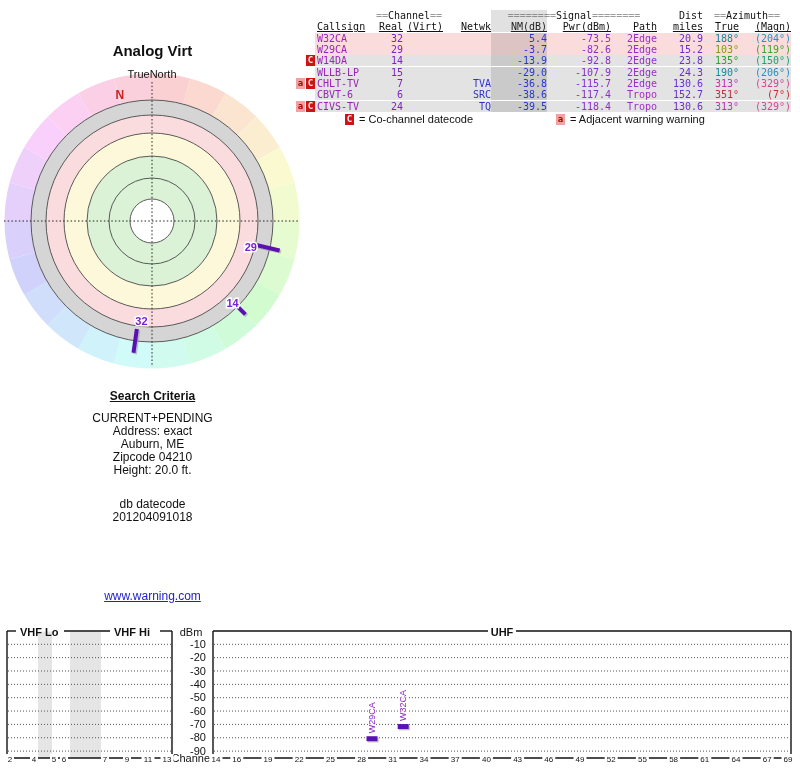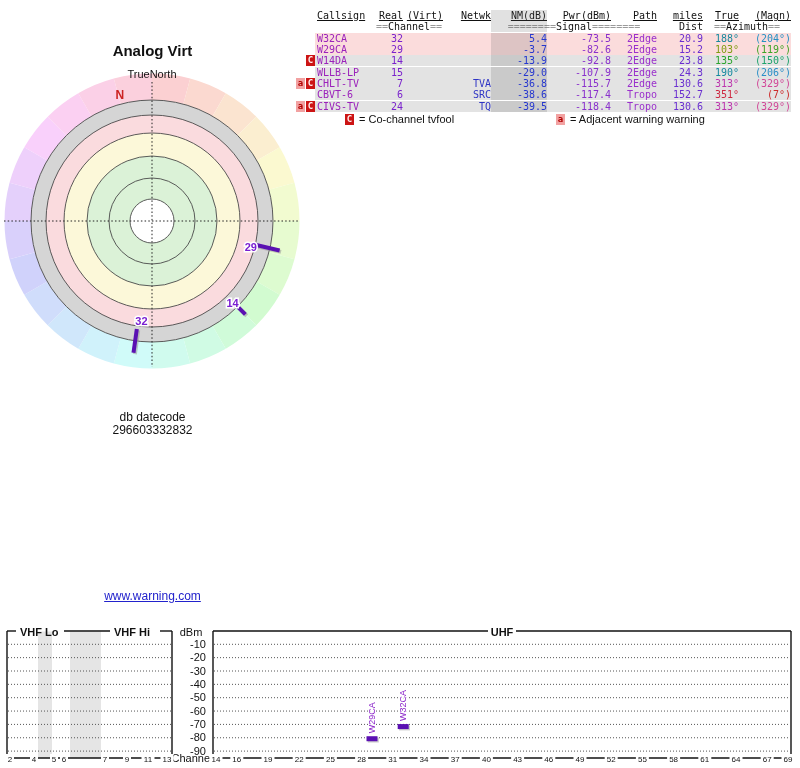--- a/index.html
+++ b/index.html
@@ -100,67 +100,75 @@
       <line x1="237.54570696119916" y1="306.54570696119913" x2="246.7380951166243" y2="315.7380951166242" stroke="#9a9a9a" stroke-width="4" opacity="0.55"></line>
       <line x1="236.14570696119915" y1="305.14570696119915" x2="245.3380951166243" y2="314.33809511662423" stroke="#5a10b2" stroke-width="4"></line>
       <text x="232.60456539448285" y="307.02380165273087" text-anchor="middle" font-size="11" font-weight="bold" fill="#7a1ed1" stroke="#fff" stroke-width="3" paint-order="stroke">14</text>
     </svg>
 
   <div id="stable">
     <div id="nm-strip"></div>
     <div class="trow">
       <span class="icon-cell"></span>
       <span class="tcontent">
+        <span class="g-call"></span>
+        <span class="g-channel"><span class="pad">==</span><span>Channel</span><span class="pad">==</span></span>
+        <span class="g-netwk"></span>
+        <span class="g-signal"><span class="pad">========</span><span>Signal</span><span class="pad">========</span></span>
+        <span class="g-dist">Dist</span>
+        <span class="g-azim"><span class="pad">==</span><span>Azimuth</span><span class="pad">==</span></span>
+      </span>
+    </div>
+    <div class="trow">
+      <span class="icon-cell"></span>
+      <span class="tcontent">
         <span class="c-callsign"><span class="hul">Callsign</span></span>
         <span class="c-real num"><span class="hul">Real</span></span>
         <span class="c-virt num"><span class="hul">(Virt)</span></span>
         <span class="c-netwk num"><span class="hul">Netwk</span></span>
         <span class="c-nm num"><span class="hul">NM(dB)</span></span>
         <span class="c-pwr num"><span class="hul">Pwr(dBm)</span></span>
         <span class="c-path num"><span class="hul">Path</span></span>
         <span class="c-miles num"><span class="hul">miles</span></span>
         <span class="c-true num"><span class="hul">True</span></span>
         <span class="c-magn num"><span class="hul">(Magn)</span></span>
       </span>
     </div>
-    <div class="trow">
-      <span class="icon-cell"></span>
-      <span class="tcontent">
-        <span class="g-call"></span>
-        <span class="g-channel"><span class="pad">==</span><span>Channel</span><span class="pad">==</span></span>
-        <span class="g-netwk"></span>
-        <span class="g-signal"><span class="pad">========</span><span>Signal</span><span class="pad">========</span></span>
-        <span class="g-dist">Dist</span>
-        <span class="g-azim"><span class="pad">==</span><span>Azimuth</span><span class="pad">==</span></span>
-      </span>
-    </div>
     <div id="rows">
         <div class="trow"><span class="icon-cell"></span><span class="tcontent" style="background: rgb(251, 220, 220);"><span class="c-callsign" style="color: rgb(155, 34, 187);">W32CA</span><span class="c-real num" style="color: rgb(122, 34, 204);">32</span><span class="c-virt num" style="color: rgb(122, 34, 204);"></span><span class="c-netwk num" style="color: rgb(47, 53, 197);"></span><span class="c-nm num nm-bg" style="color: rgb(38, 55, 207);">5.4</span><span class="c-pwr num" style="color: rgb(137, 48, 204);">-73.5</span><span class="c-path num" style="color: rgb(154, 48, 204);">2Edge</span><span class="c-miles num" style="color: rgb(106, 47, 208);">20.9</span><span class="c-true num" style="color: rgb(21, 136, 157);">188°</span><span class="c-magn num" style="color: rgb(38, 145, 196);">(204°)</span></span></div>
         <div class="trow"><span class="icon-cell"></span><span class="tcontent" style="background: rgb(251, 220, 220);"><span class="c-callsign" style="color: rgb(155, 34, 187);">W29CA</span><span class="c-real num" style="color: rgb(122, 34, 204);">29</span><span class="c-virt num" style="color: rgb(122, 34, 204);"></span><span class="c-netwk num" style="color: rgb(47, 53, 197);"></span><span class="c-nm num nm-bg" style="color: rgb(38, 55, 207);">-3.7</span><span class="c-pwr num" style="color: rgb(137, 48, 204);">-82.6</span><span class="c-path num" style="color: rgb(154, 48, 204);">2Edge</span><span class="c-miles num" style="color: rgb(106, 47, 208);">15.2</span><span class="c-true num" style="color: rgb(127, 156, 19);">103°</span><span class="c-magn num" style="color: rgb(61, 164, 38);">(119°)</span></span></div>
         <div class="trow"><span class="icon-cell"><span class="warn-box warn-C">C</span></span><span class="tcontent" style="background: rgb(227, 227, 227);"><span class="c-callsign" style="color: rgb(155, 34, 187);">W14DA</span><span class="c-real num" style="color: rgb(122, 34, 204);">14</span><span class="c-virt num" style="color: rgb(122, 34, 204);"></span><span class="c-netwk num" style="color: rgb(47, 53, 197);"></span><span class="c-nm num nm-bg" style="color: rgb(38, 55, 207);">-13.9</span><span class="c-pwr num" style="color: rgb(137, 48, 204);">-92.8</span><span class="c-path num" style="color: rgb(154, 48, 204);">2Edge</span><span class="c-miles num" style="color: rgb(106, 47, 208);">23.8</span><span class="c-true num" style="color: rgb(42, 164, 45);">135°</span><span class="c-magn num" style="color: rgb(30, 163, 107);">(150°)</span></span></div>
         <div class="trow"><span class="icon-cell"></span><span class="tcontent" style="background: rgb(227, 227, 227);"><span class="c-callsign" style="color: rgb(155, 34, 187);">WLLB-LP</span><span class="c-real num" style="color: rgb(122, 34, 204);">15</span><span class="c-virt num" style="color: rgb(122, 34, 204);"></span><span class="c-netwk num" style="color: rgb(47, 53, 197);"></span><span class="c-nm num nm-bg" style="color: rgb(38, 55, 207);">-29.0</span><span class="c-pwr num" style="color: rgb(137, 48, 204);">-107.9</span><span class="c-path num" style="color: rgb(154, 48, 204);">2Edge</span><span class="c-miles num" style="color: rgb(106, 47, 208);">24.3</span><span class="c-true num" style="color: rgb(21, 137, 159);">190°</span><span class="c-magn num" style="color: rgb(42, 143, 199);">(206°)</span></span></div>
         <div class="trow"><span class="icon-cell"><span class="warn-box warn-a">a</span><span class="warn-box warn-C">C</span></span><span class="tcontent" style="background: rgb(227, 227, 227);"><span class="c-callsign" style="color: rgb(155, 34, 187);">CHLT-TV</span><span class="c-real num" style="color: rgb(122, 34, 204);">7</span><span class="c-virt num" style="color: rgb(122, 34, 204);"></span><span class="c-netwk num" style="color: rgb(47, 53, 197);">TVA</span><span class="c-nm num nm-bg" style="color: rgb(38, 55, 207);">-36.8</span><span class="c-pwr num" style="color: rgb(137, 48, 204);">-115.7</span><span class="c-path num" style="color: rgb(154, 48, 204);">2Edge</span><span class="c-miles num" style="color: rgb(106, 47, 208);">130.6</span><span class="c-true num" style="color: rgb(188, 52, 173);">313°</span><span class="c-magn num" style="color: rgb(209, 70, 151);">(329°)</span></span></div>
         <div class="trow"><span class="icon-cell"></span><span class="tcontent" style="background: rgb(227, 227, 227);"><span class="c-callsign" style="color: rgb(155, 34, 187);">CBVT-6</span><span class="c-real num" style="color: rgb(122, 34, 204);">6</span><span class="c-virt num" style="color: rgb(122, 34, 204);"></span><span class="c-netwk num" style="color: rgb(47, 53, 197);">SRC</span><span class="c-nm num nm-bg" style="color: rgb(38, 55, 207);">-38.6</span><span class="c-pwr num" style="color: rgb(137, 48, 204);">-117.4</span><span class="c-path num" style="color: rgb(154, 48, 204);">Tropo</span><span class="c-miles num" style="color: rgb(106, 47, 208);">152.7</span><span class="c-true num" style="color: rgb(205, 39, 64);">351°</span><span class="c-magn num" style="color: rgb(205, 43, 43);">(7°)</span></span></div>
         <div class="trow"><span class="icon-cell"><span class="warn-box warn-a">a</span><span class="warn-box warn-C">C</span></span><span class="tcontent" style="background: rgb(227, 227, 227);"><span class="c-callsign" style="color: rgb(155, 34, 187);">CIVS-TV</span><span class="c-real num" style="color: rgb(122, 34, 204);">24</span><span class="c-virt num" style="color: rgb(122, 34, 204);"></span><span class="c-netwk num" style="color: rgb(47, 53, 197);">TQ</span><span class="c-nm num nm-bg" style="color: rgb(38, 55, 207);">-39.5</span><span class="c-pwr num" style="color: rgb(137, 48, 204);">-118.4</span><span class="c-path num" style="color: rgb(154, 48, 204);">Tropo</span><span class="c-miles num" style="color: rgb(106, 47, 208);">130.6</span><span class="c-true num" style="color: rgb(188, 52, 173);">313°</span><span class="c-magn num" style="color: rgb(209, 70, 151);">(329°)</span></span></div>
       </div>
   </div>
 
   <div id="legend-co" class="legend-item">
     <span class="warn-box warn-C">C</span>
-    <span>= Co-channel tvfool</span>
+    <span>= Co-channel datecode</span>
   </div>
   <div id="legend-adj" class="legend-item">
     <span class="warn-box warn-a">a</span>
     <span>= Adjacent warning warning</span>
   </div>
 
   <div id="search">
+    <div id="search-heading">Search Criteria</div>
+    <div id="search-lines">
+        <div>CURRENT+PENDING</div>
+        <div>Address: exact</div>
+        <div>Auburn, ME</div>
+        <div>Zipcode 04210</div>
+        <div>Height: 20.0 ft.</div>
+      </div>
     <div id="db-block">
         <div>db datecode</div>
-        <div>296603332832</div>
+        <div>201204091018</div>
       </div>
   </div>
 
   <div id="link-wrap">
     <a>www.warning.com</a>
   </div>
 
   <svg id="signal" class="abs-svg" style="top:618px;" width="800" height="150" viewBox="0 0 800 150">
       <rect x="38" y="13.5" width="14" height="126.5" fill="#e5e5e5"></rect>
       <rect x="70" y="13.5" width="31" height="126.5" fill="#e5e5e5"></rect>

